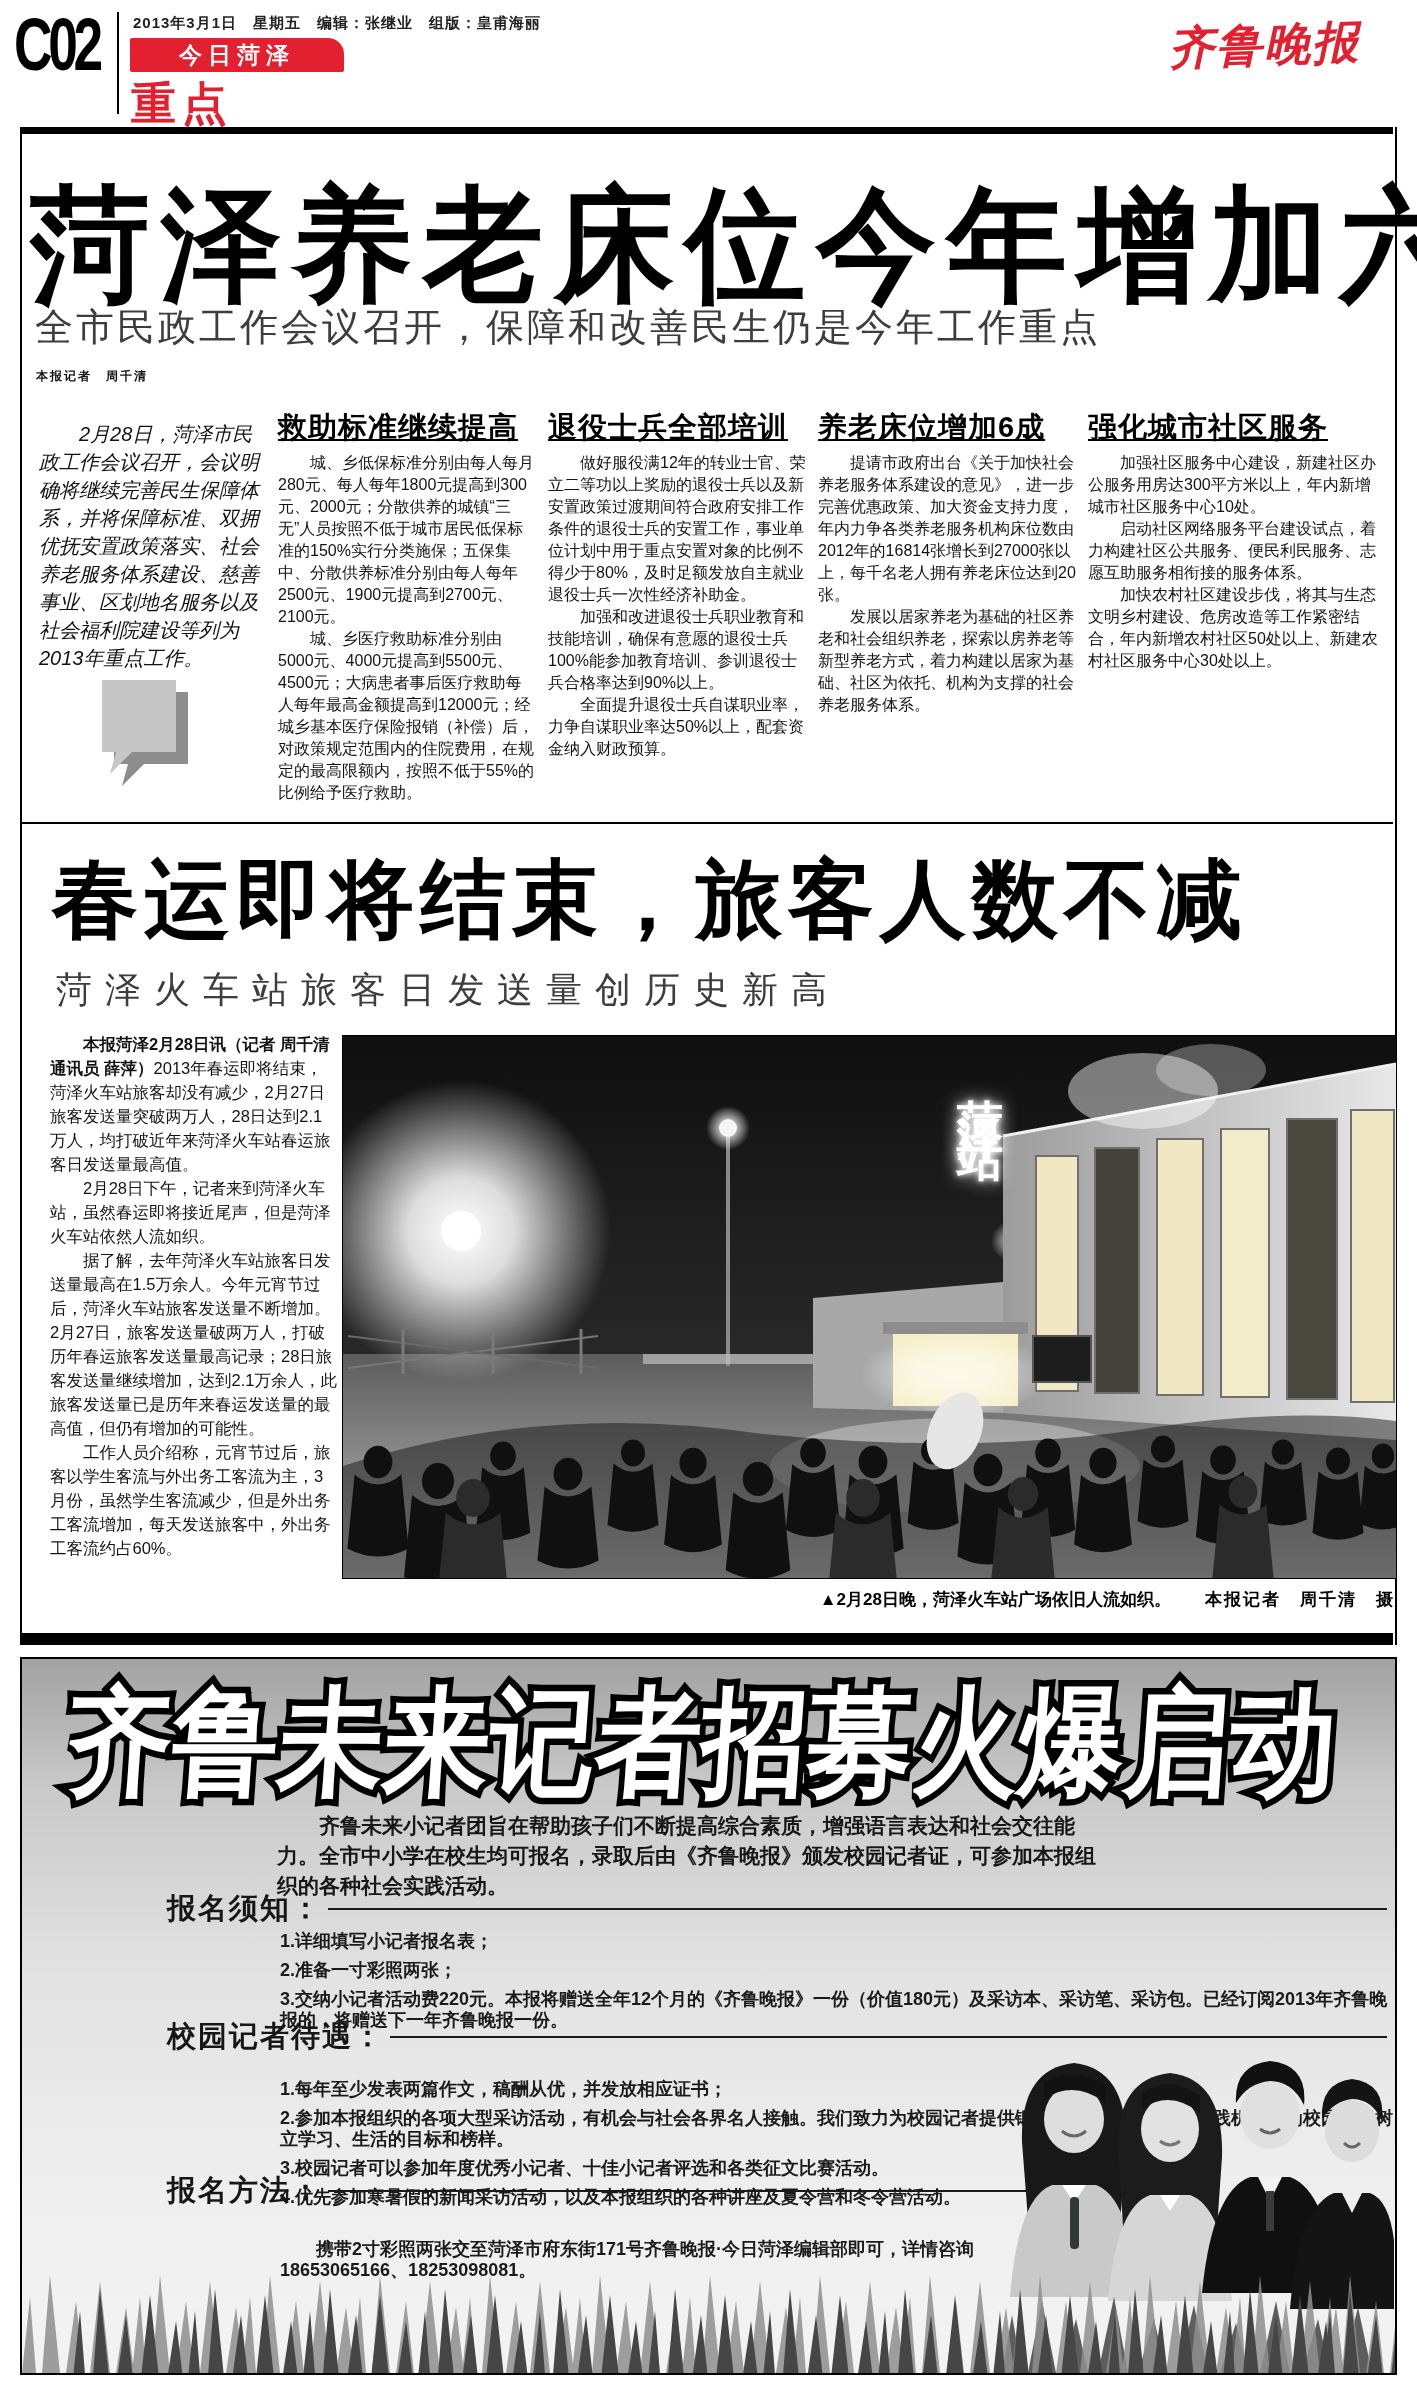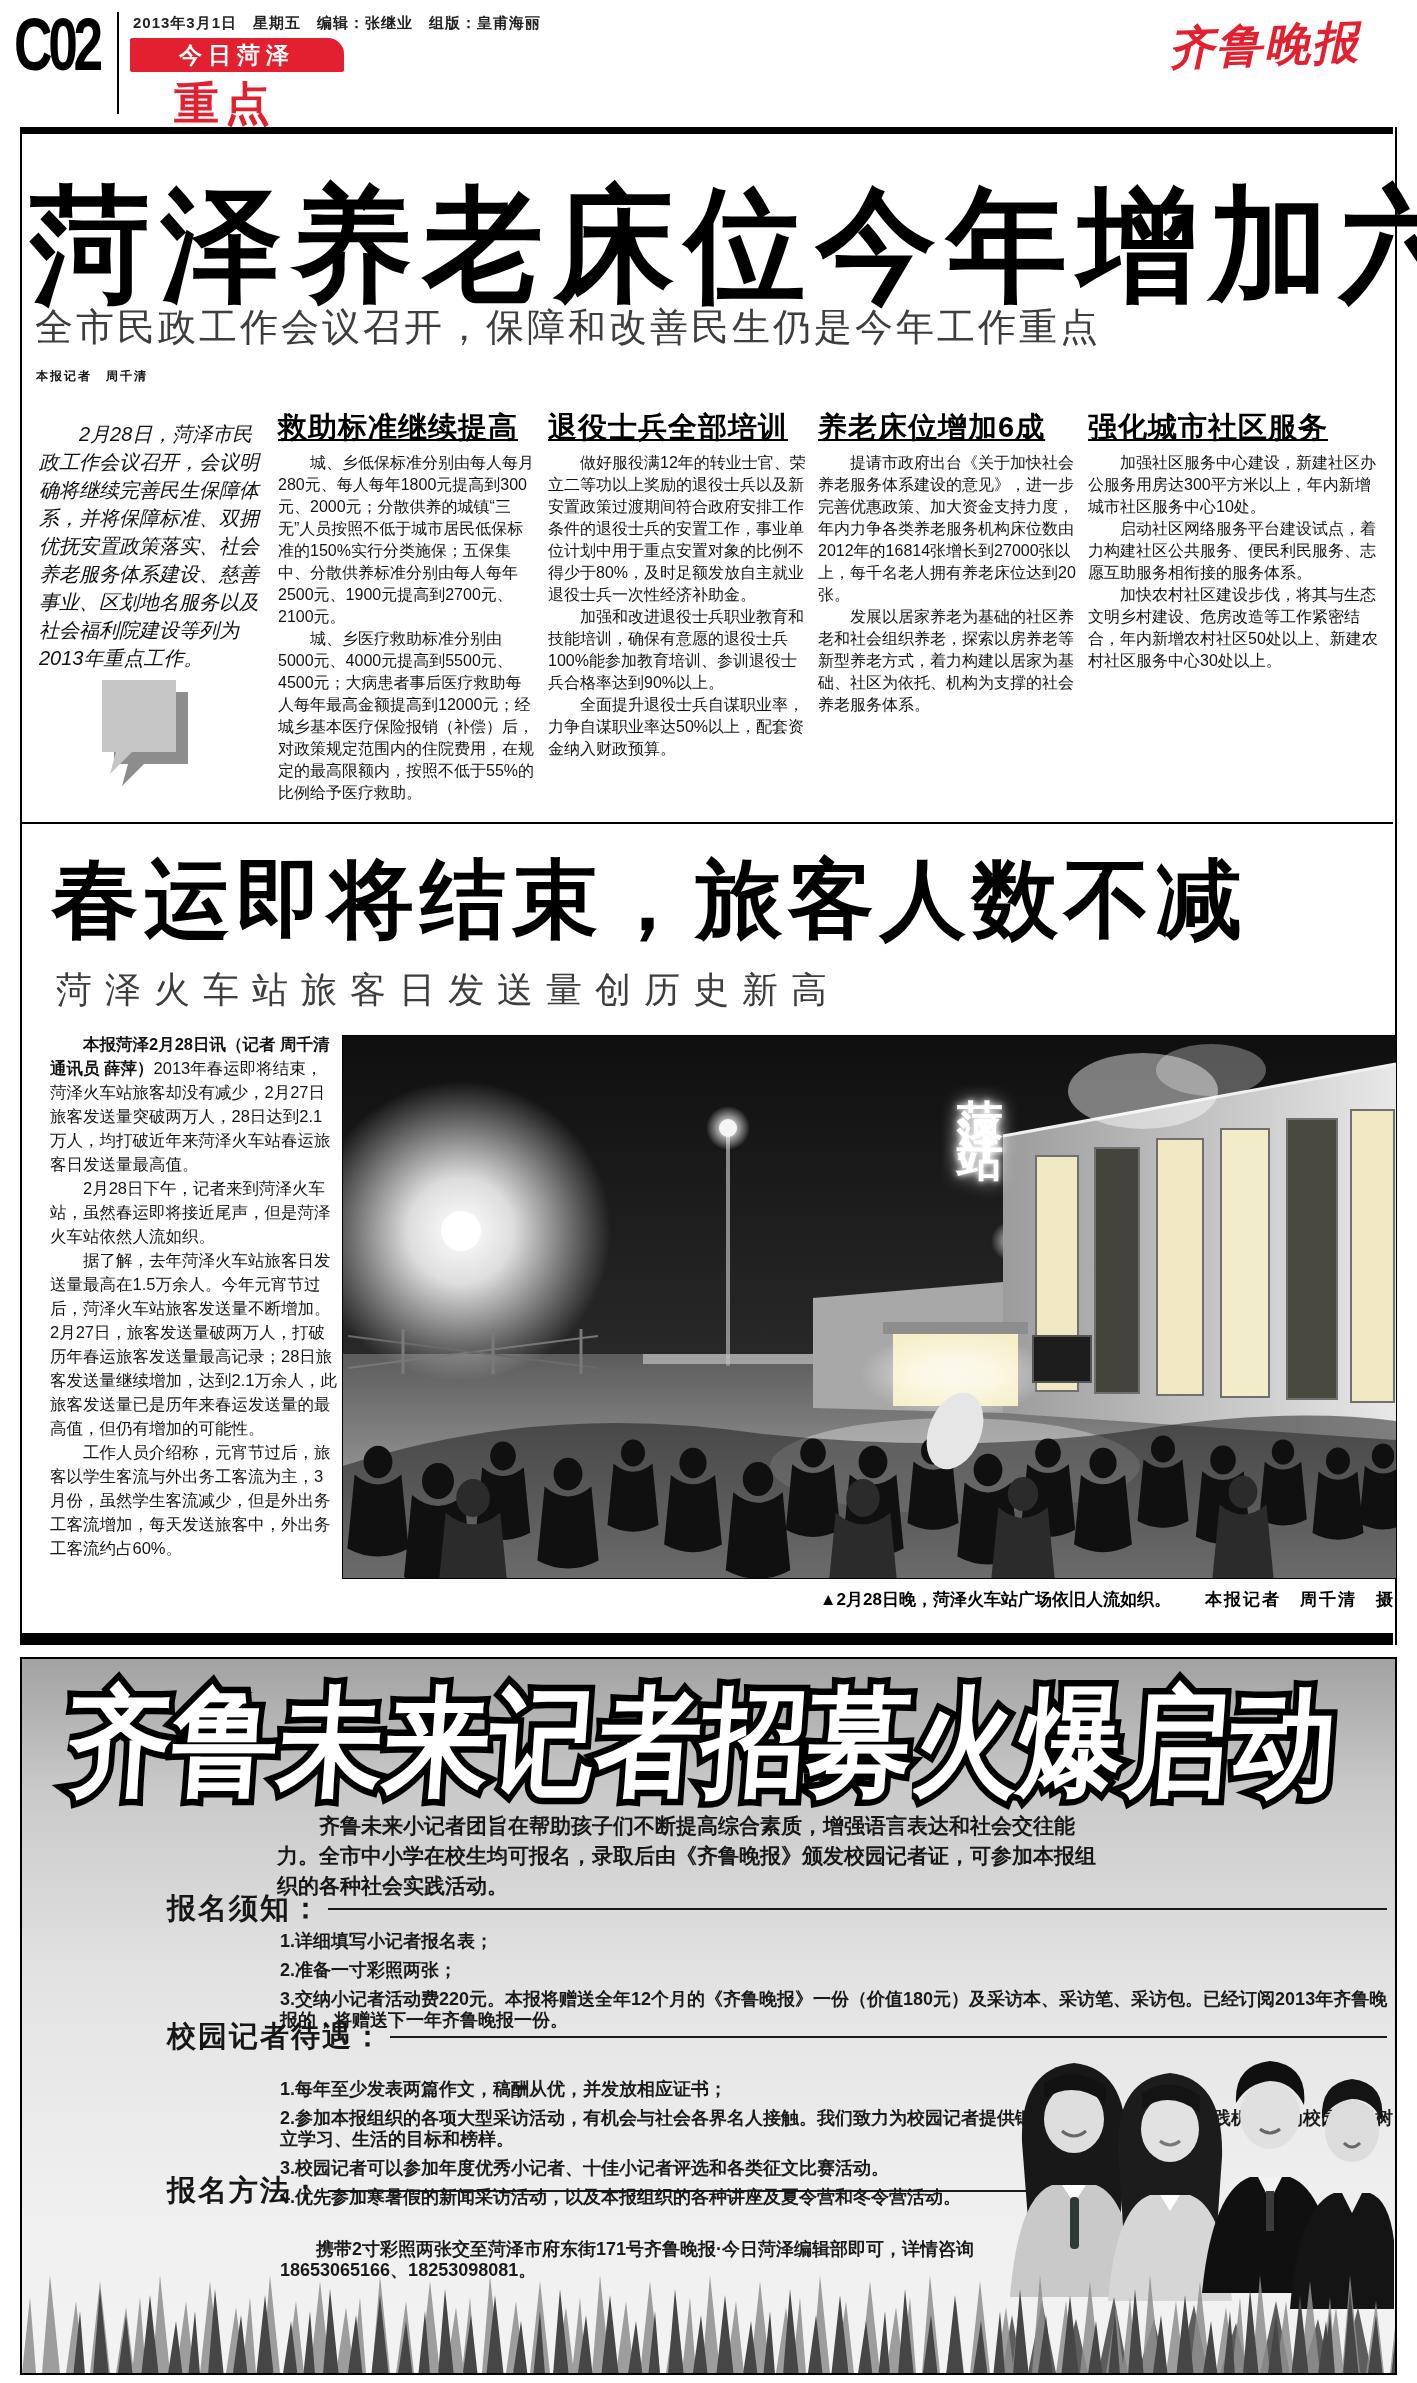--- a/index.html
+++ b/index.html
@@ -7,21 +7,21 @@
         font-family:"Liberation Sans","DejaVu Sans",sans-serif;color:#111;}
   .abs{position:absolute;}
   
   .page-code{left:14px;top:2px;font-size:74px;font-weight:900;letter-spacing:-6px;
              transform:scaleX(.72);transform-origin:left top;color:#000;}
   .vrule{left:117px;top:12px;width:2px;height:102px;background:#000;}
   .dateline{left:133px;top:14px;font-size:15px;font-weight:600;color:#222;letter-spacing:1px;}
   .badge{left:130px;top:38px;width:214px;height:34px;background:var(--red);
          border-radius:2px 16px 2px 2px;display:flex;align-items:center;justify-content:center;
          color:#fff;font-size:23px;font-weight:800;letter-spacing:6px;}
-  .section-word{left:131px;top:74px;font-size:45px;font-weight:900;color:var(--red);letter-spacing:6px;margin-left:43px;}
+  .section-word{left:131px;top:74px;font-size:45px;font-weight:900;color:var(--red);letter-spacing:6px;}
   .masthead{left:1168px;top:14px;width:240px;font-size:46px;font-weight:800;font-style:italic;
             color:var(--red);transform:rotate(-2deg);letter-spacing:2px;white-space:nowrap;}
   
   .hbar{background:#000;}
   .frame{left:20px;top:127px;width:1373px;height:1518px;border-left:2px solid #000;border-right:2px solid #000;}
   
   .a1-headline{left:30px;top:162px;width:1360px;font-size:120px;font-weight:900;letter-spacing:11px;
                color:#000;white-space:nowrap;transform:scaleY(1.04);transform-origin:left top;}
   .a1-subhead{left:35px;top:302px;font-size:38px;font-weight:500;color:#3d3d3d;letter-spacing:3px;white-space:nowrap;}
   .a1-byline{left:36px;top:368px;font-size:12px;font-weight:700;color:#111;letter-spacing:2px;}

